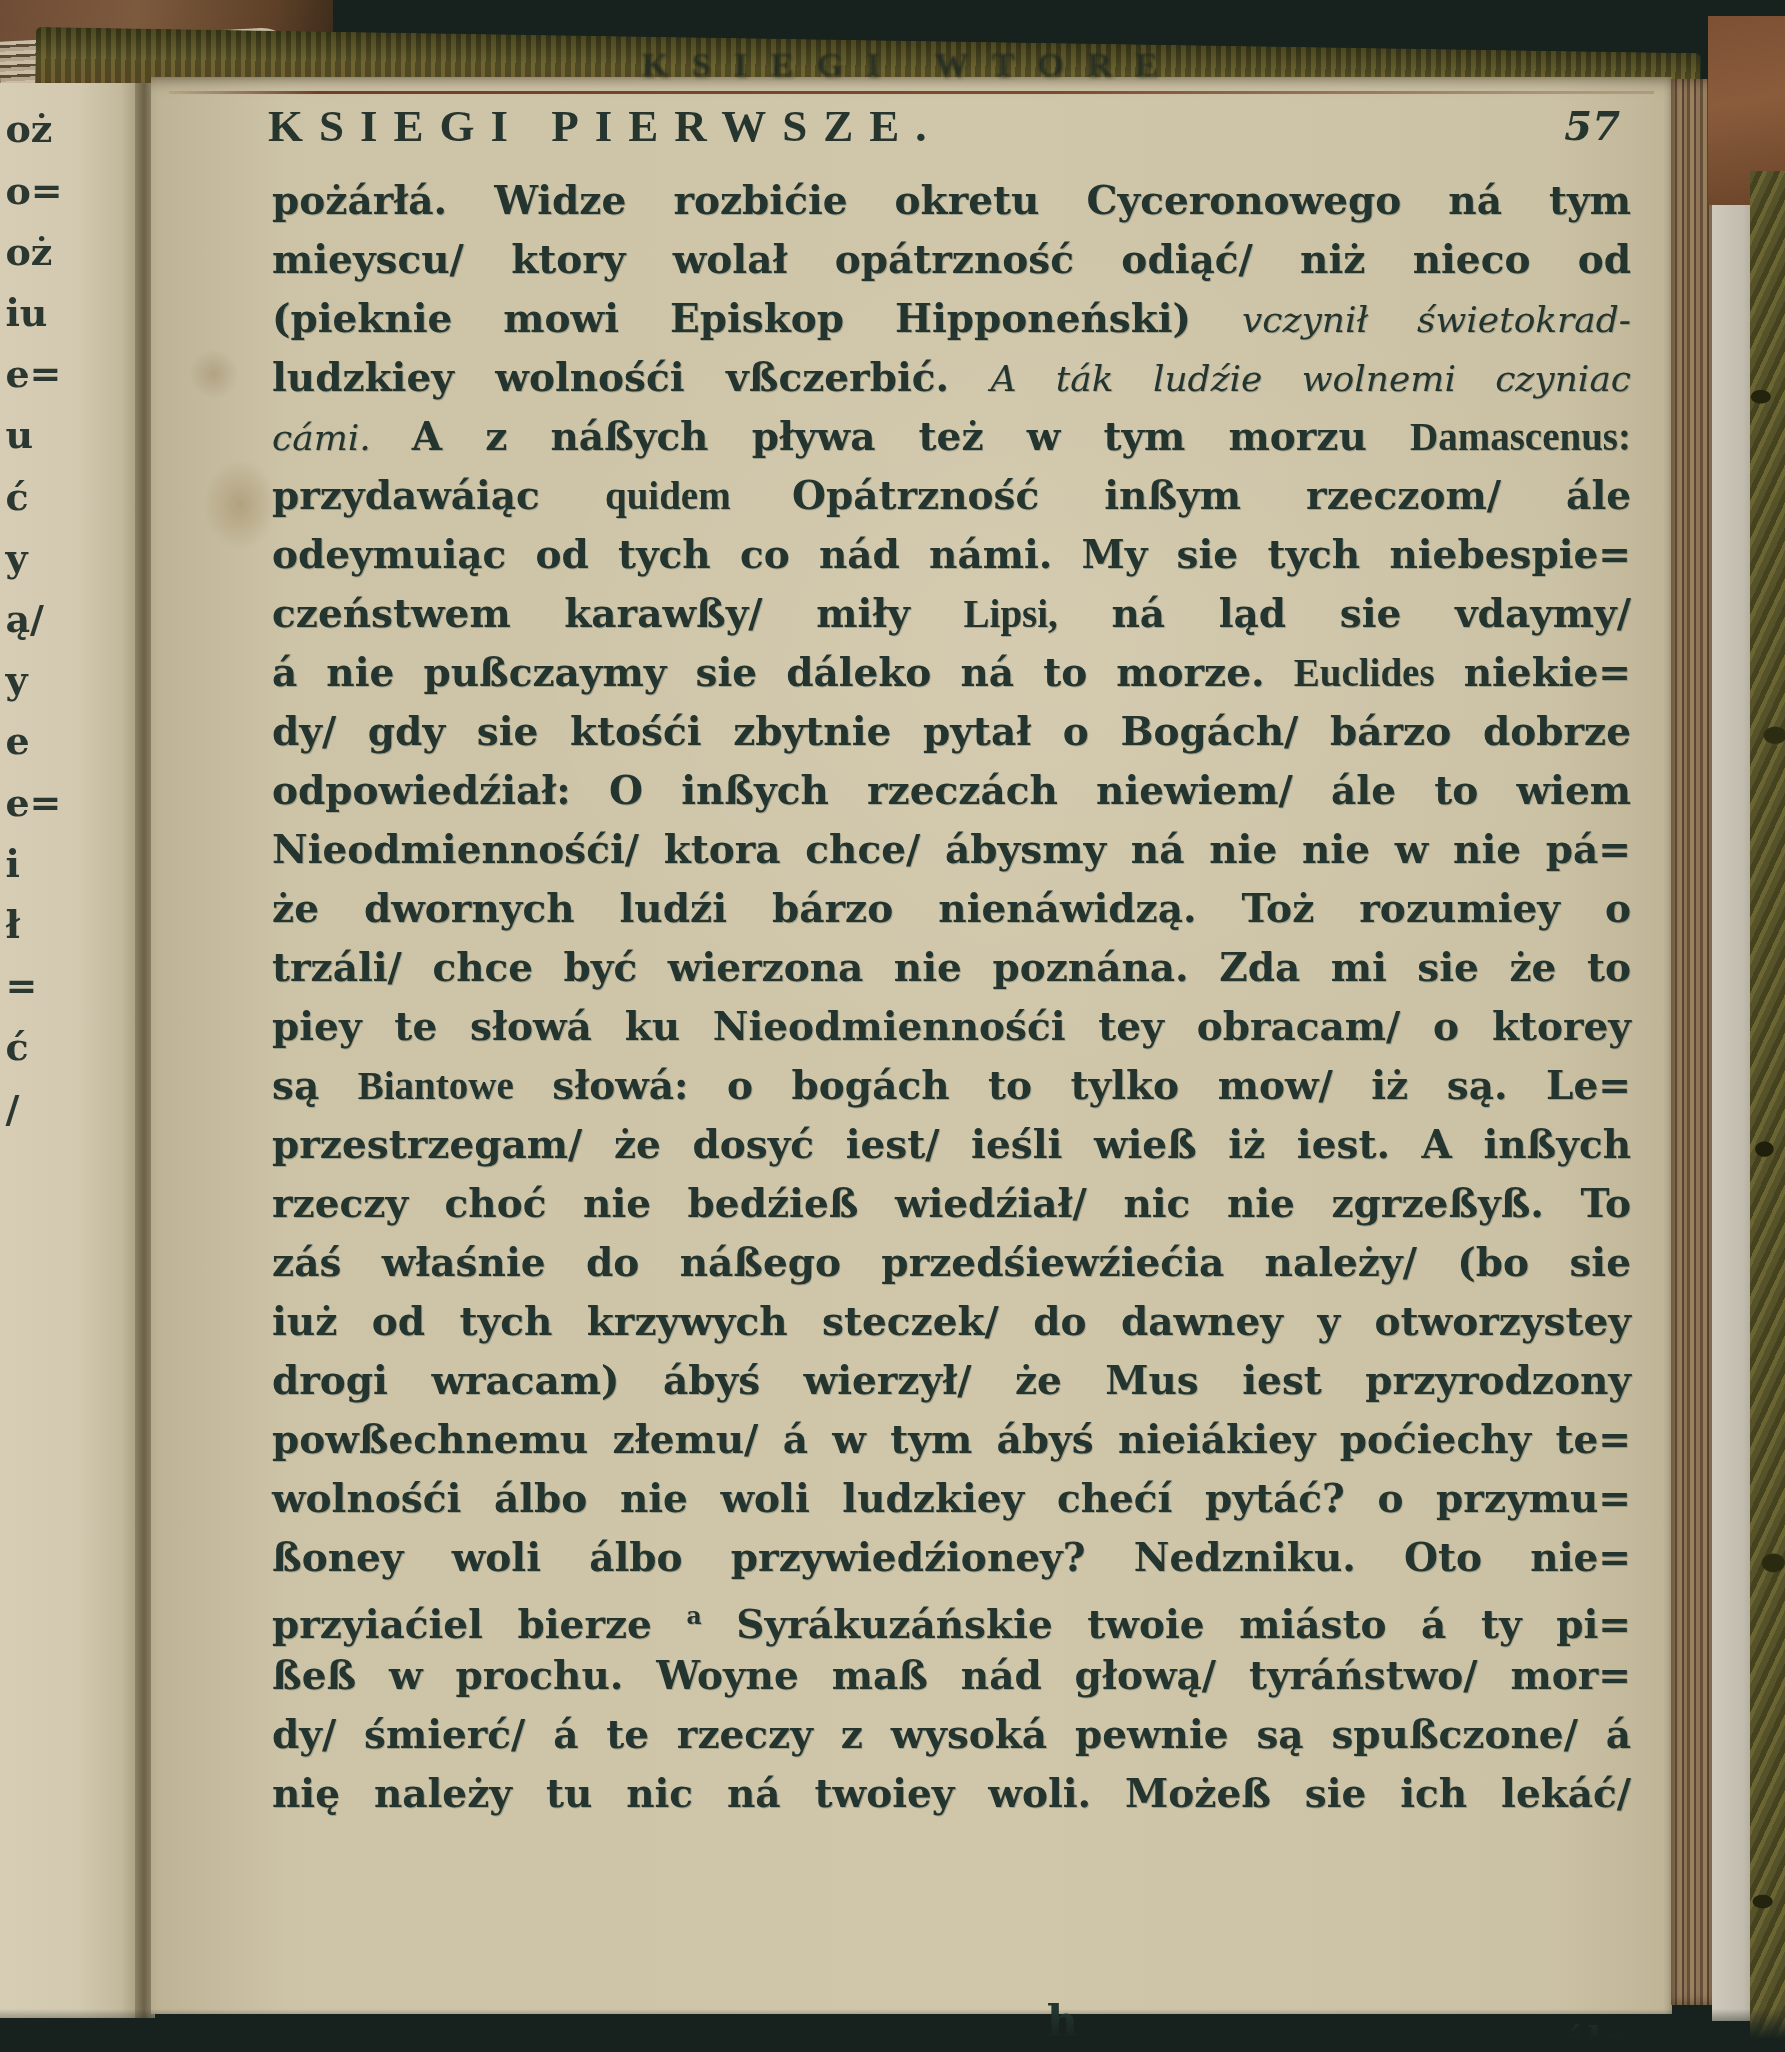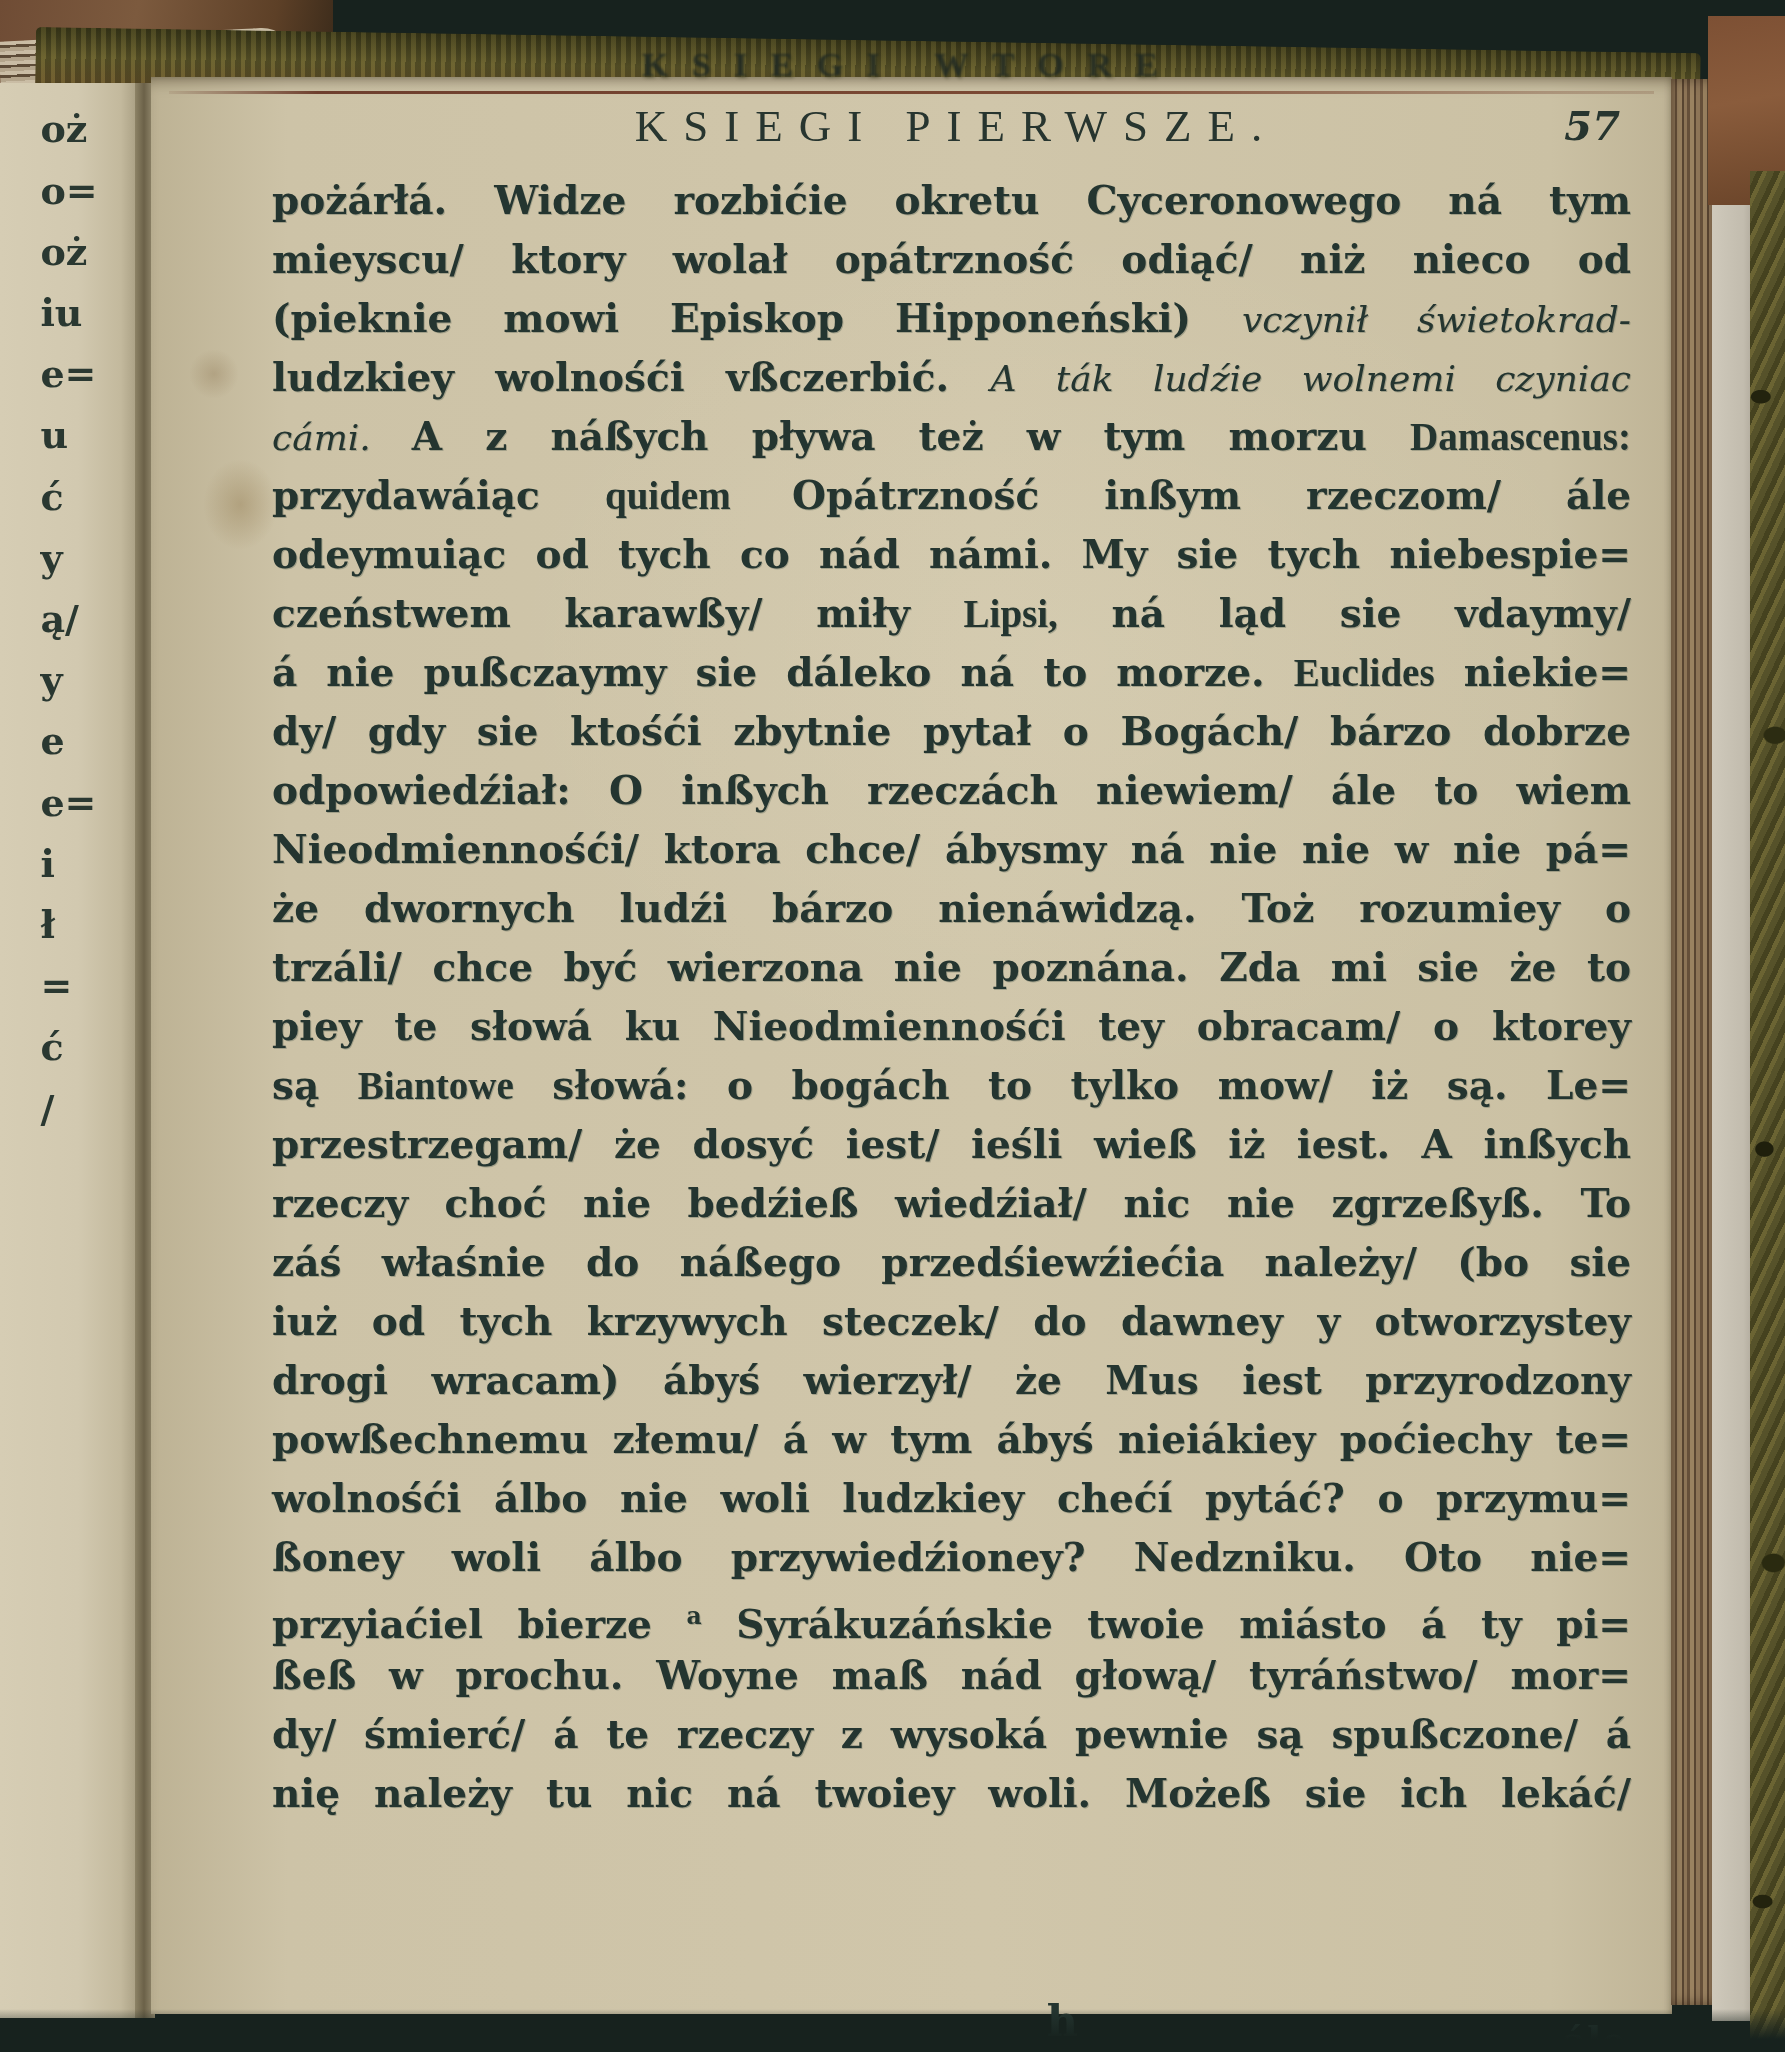--- a/index.html
+++ b/index.html
@@ -33,21 +33,21 @@
       radial-gradient(ellipse 27px 20px at 70% 30%,#2c2c12 0 40%,transparent 46%),
       radial-gradient(ellipse 21.6px 18px at 40% 52%,#1f1f0c 0 40%,transparent 45%),
       radial-gradient(ellipse 27px 21.6px at 65% 74%,#2a2a10 0 40%,transparent 46%),
       radial-gradient(ellipse 23.4px 16px at 35% 92%,#23230e 0 40%,transparent 45%),
       repeating-linear-gradient(115deg,#56522a 0 6.3px,#45421f 6.3px 11.7px,#6b6433 11.7px 16px);}
 
   
   .facing-page{position:absolute;left:0;top:83px;width:142px;height:1935px;
     background:linear-gradient(90deg,#d6cdb4 0%,#d2c9b0 55%,#c3b99d 85%,#a2987c 100%);}
   .frag{position:absolute;left:5.4px;font-weight:bold;font-size:38px;color:#2a3831;
-    font-family:"DejaVu Serif",serif;margin-left:35px;}
+    font-family:"DejaVu Serif",serif;}
   .gutter-crease{position:absolute;left:135px;top:83px;width:20px;height:1935px;
     background:linear-gradient(90deg,#8d8366 0%,#6b6148 45%,#9a9074 100%);}
 
   
   .main-page{position:absolute;left:151px;top:77px;width:1521px;height:1937px;
     background:
       radial-gradient(ellipse 810px 630px at 60% 30%,rgba(255,250,230,.10),transparent 70%),
       linear-gradient(90deg,#bdb294 0%,#cdc3a7 9%,#d0c6aa 55%,#cbc1a4 92%,#bfb496 100%);
     box-shadow:inset 0 12.6px 16px -10.8px rgba(40,30,10,.55), inset -5.4px 0 9px -5.4px rgba(40,30,10,.4);}
   .stain{position:absolute;border-radius:50%;pointer-events:none;}
@@ -57,22 +57,22 @@
     background:radial-gradient(ellipse at center,rgba(110,80,40,.22),transparent 65%);}
 
   .bleed-header{position:absolute;left:0;top:-31px;width:100%;text-align:center;
     font-family:"Liberation Serif",serif;font-weight:bold;font-size:34px;
     letter-spacing:23.4px;color:#1d2722;opacity:.8;
     text-shadow:1.8px 1.8px 2.7px rgba(60,60,30,.6);filter:blur(0.9px);}
   .rule-line{position:absolute;left:18px;top:14.4px;width:1485px;height:2.7px;
     background:linear-gradient(90deg,rgba(110,60,40,.1),#6e3f2e 10%,#7c4a34 60%,rgba(110,60,40,.2));}
 
   .header-row{position:absolute;left:117px;top:23.4px;width:1377px;height:63px;}
-  .running-title{position:absolute;left:0;width:100%;text-align:center;
-    font-family:"Liberation Serif",serif;font-size:45px;font-weight:400;
+  .running-title{position:absolute;left:0;width:100%;text-align:left;
+    font-family:"Liberation Serif",serif;font-size:45px;font-weight:700;
     letter-spacing:16px;color:#27352f;}
   .page-number{position:absolute;right:25px;top:1.8px;
     font-family:"DejaVu Serif",serif;font-style:italic;font-weight:bold;
     font-size:40px;color:#27352f;}
 
   .textblock{position:absolute;left:121px;top:94px;width:1359px;color:#243530;}
   .line{height:59px;font-size:39px;line-height:59px;white-space:normal;
     text-align:justify;text-align-last:justify;
     font-family:"DejaVu Serif",serif;font-weight:bold;
     text-shadow:0.9px 0.9px 0 rgba(30,50,45,.25);}

